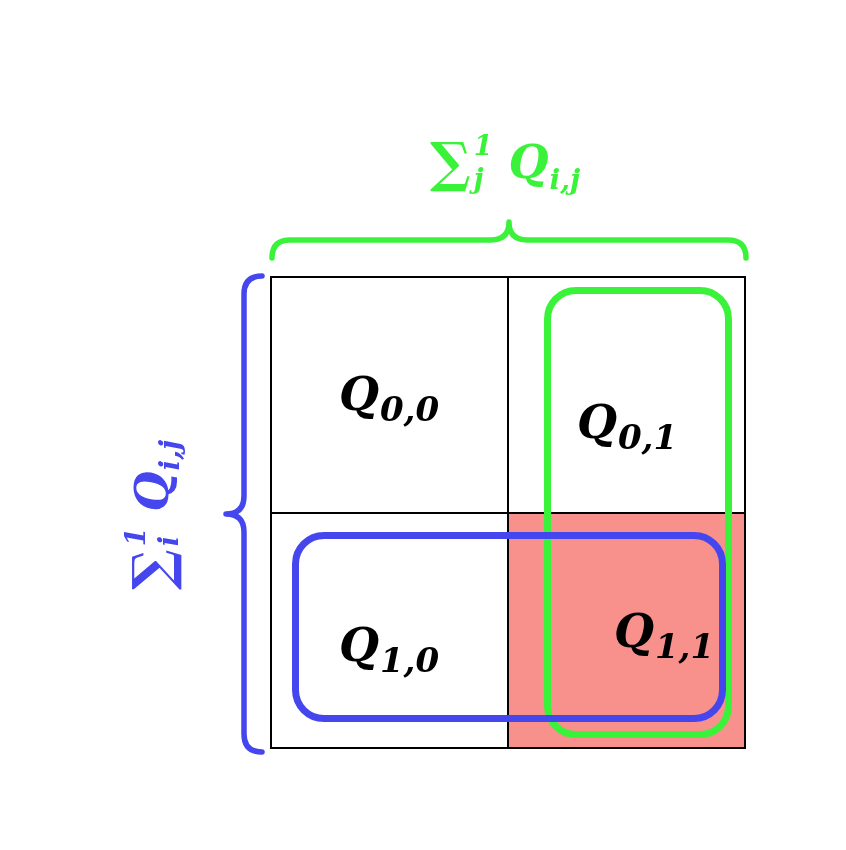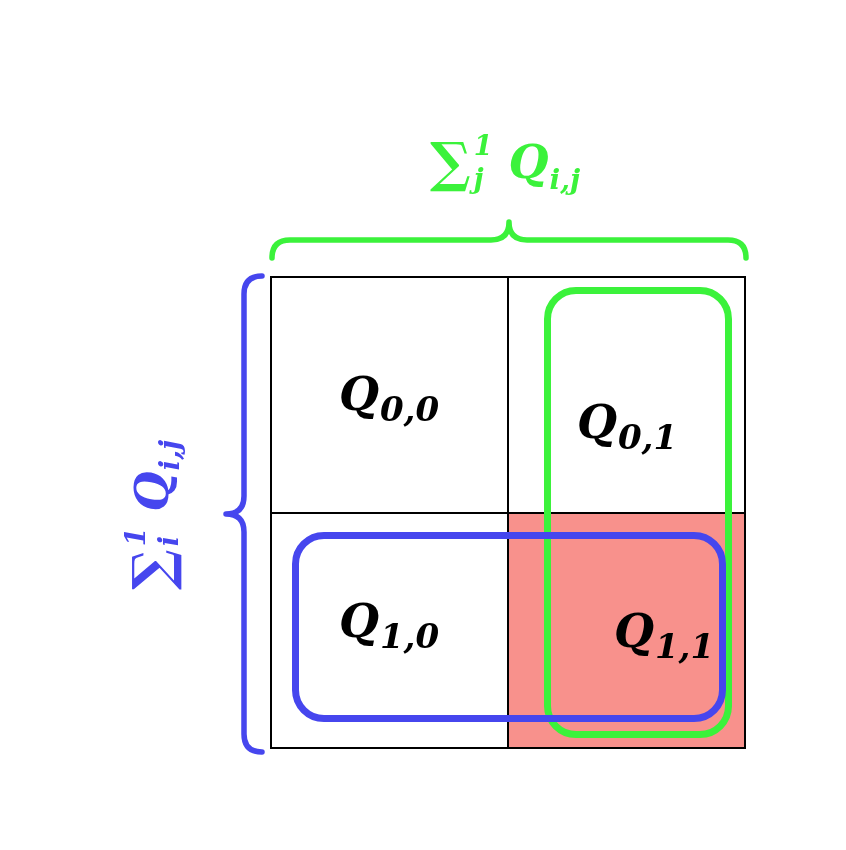--- a/index.html
+++ b/index.html
@@ -54,21 +54,21 @@
     z-index:2;
   }
   .cell-label .msub{
     font-size:34px;
     position:relative;
     top:11px;
     margin-left:1px;
   }
   .pos00{left:389px;top:394px;}
   .pos01{left:627px;top:394px;margin-top:28px;}
-  .pos10{left:389px;top:621px;}
+  .pos10{left:389px;top:645px;}
   .pos11{left:664px;top:631px;}
 
   
   .outline{
     position:absolute;
     box-sizing:border-box;
     border-radius:32px;
     background:transparent;
   }
   .outline.green{

